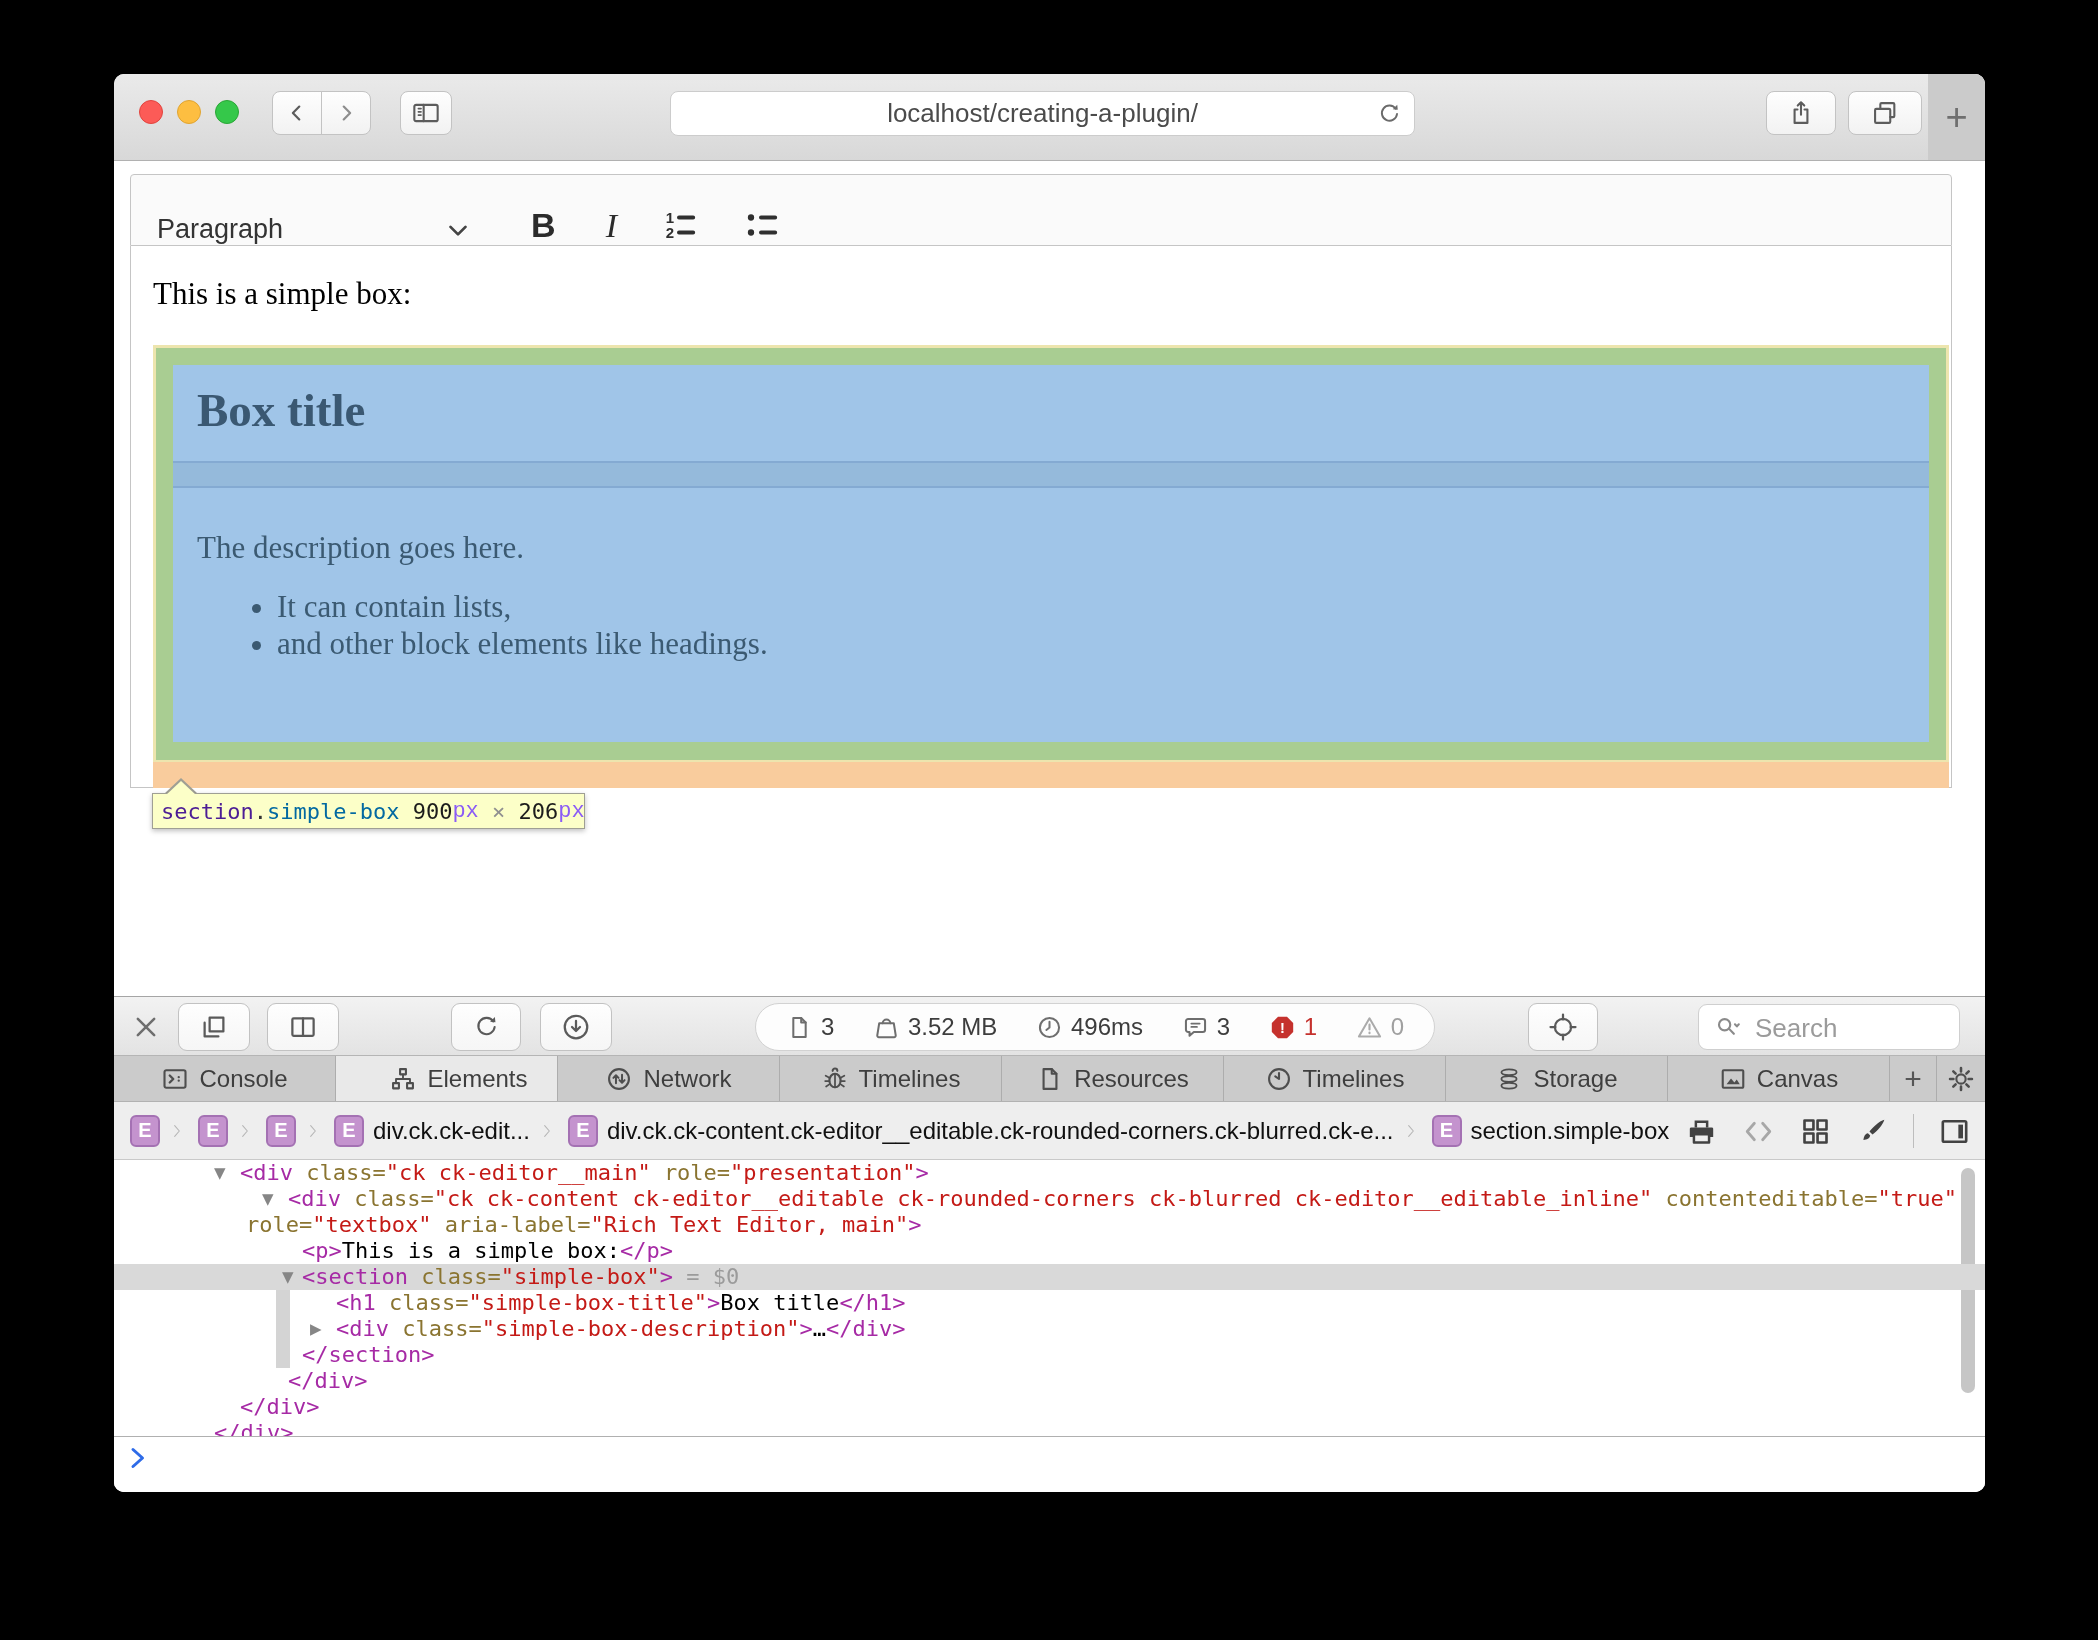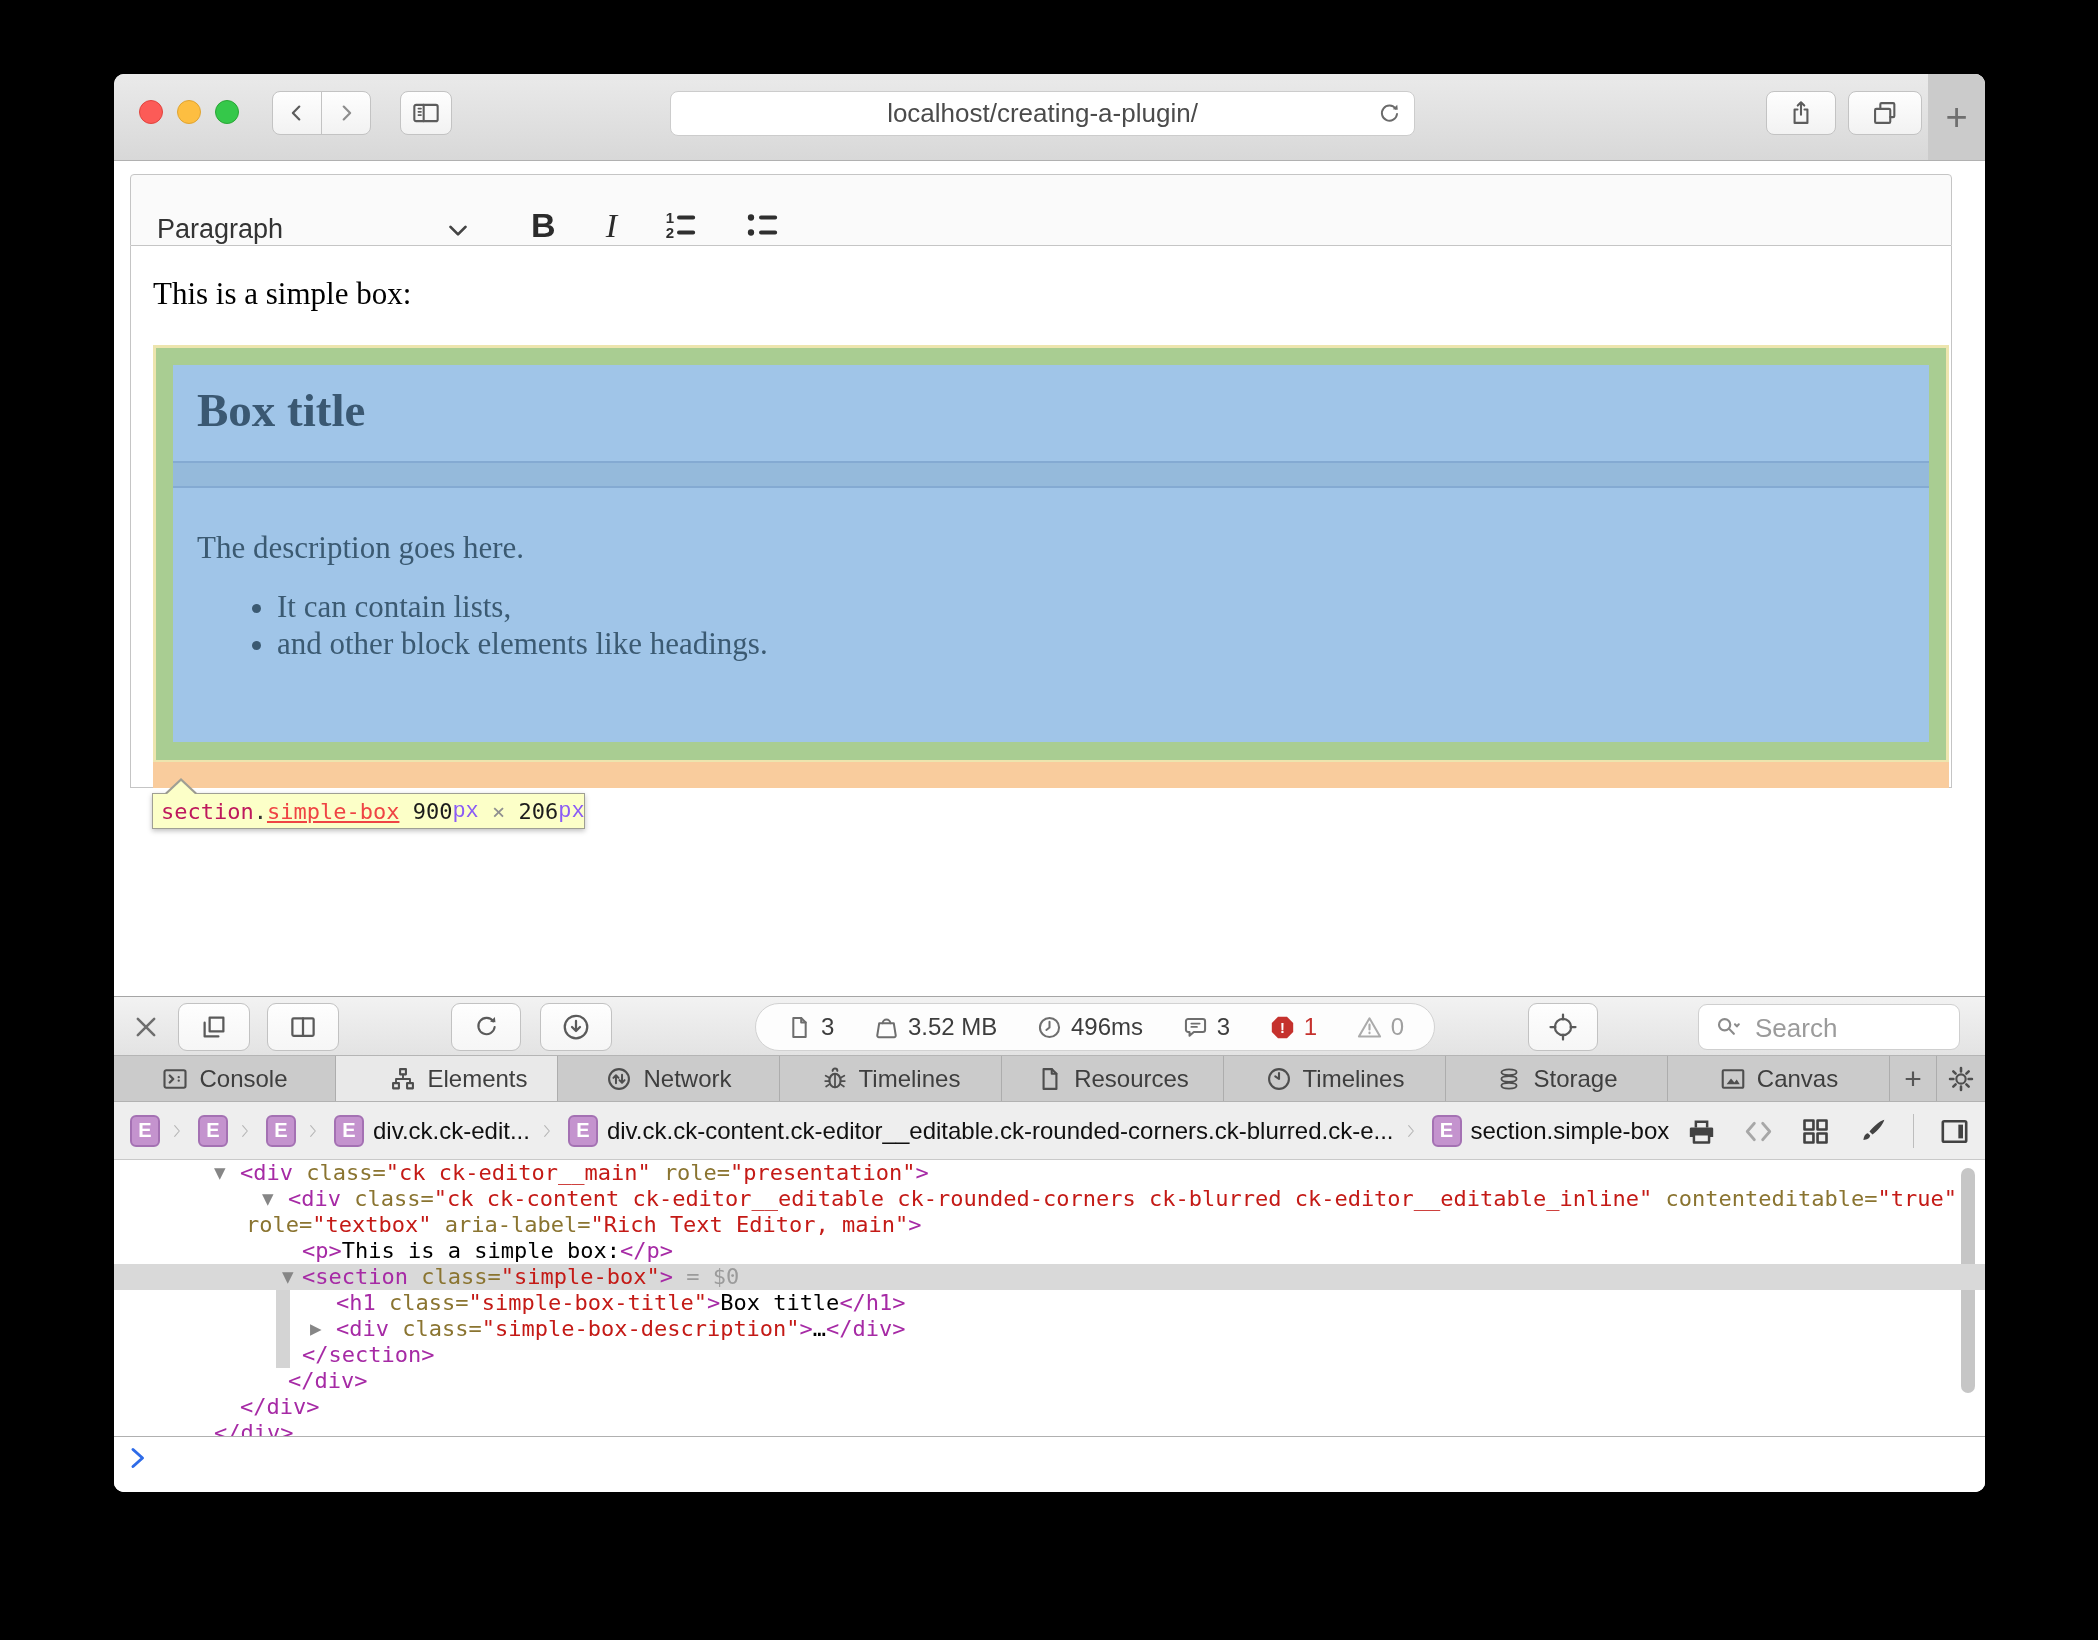--- a/index.html
+++ b/index.html
@@ -55,21 +55,21 @@
   .desc-list li{line-height:37px;}
   .ov-orange{position:absolute;left:22px;top:516px;width:1796px;height:26px;background:#f9cc9d;}
 
   .tip-caret-border{position:absolute;left:50px;top:617px;width:0;height:0;
     border-left:17px solid transparent;border-right:17px solid transparent;border-bottom:16px solid #9f9f94;}
   .tip-caret{position:absolute;left:52px;top:620px;width:0;height:0;
     border-left:15px solid transparent;border-right:15px solid transparent;border-bottom:14px solid #fcffc8;z-index:3;}
   .tooltip{position:absolute;left:38px;top:632px;width:433px;height:36px;box-sizing:border-box;background:#fcffc8;
     border:1px solid #9f9f94;box-shadow:0 2px 5px rgba(0,0,0,.25);display:flex;align-items:center;padding:0 8px;
     font-family:"DejaVu Sans Mono","Liberation Mono",monospace;font-size:22px;white-space:pre;z-index:2;}
-  .tt-tag{color:#be185d;} .tt-dot{color:#333;} .tt-class{color:#ef4444;text-decoration:underline;}
+  .tt-tag{color:#4c1d95;} .tt-dot{color:#333;} .tt-class{color:#0369a1;}
   .tt-num{color:#1c1c1c;} .tt-unit{color:#8b5cf6;font-family:Liberation Mono, monospace;} .tt-x{color:#909090;}
 
   
   .devtools{position:absolute;top:922px;left:0;right:0;height:496px;background:#fff;}
   .dt-toolbar{position:absolute;top:0;left:0;right:0;height:60px;box-sizing:border-box;
     background:linear-gradient(#f2f2f2,#e3e3e3);border-top:1px solid #a5a5a5;border-bottom:1px solid #b5b5b5;}
   .dt-close{position:absolute;left:18px;top:16px;width:28px;height:28px;color:#6e6e6e;}
   .dbtn{position:absolute;top:6px;height:48px;box-sizing:border-box;background:linear-gradient(#fefefe,#f6f6f6);
     border:1px solid #c2c2c2;border-radius:9px;display:flex;align-items:center;justify-content:center;color:#5a5a5a;}
   .b-window{left:64px;width:72px;} .b-split{left:153px;width:72px;}

